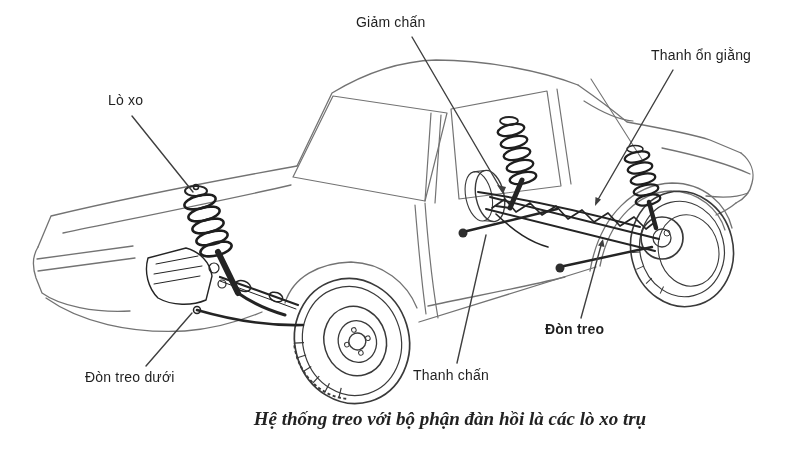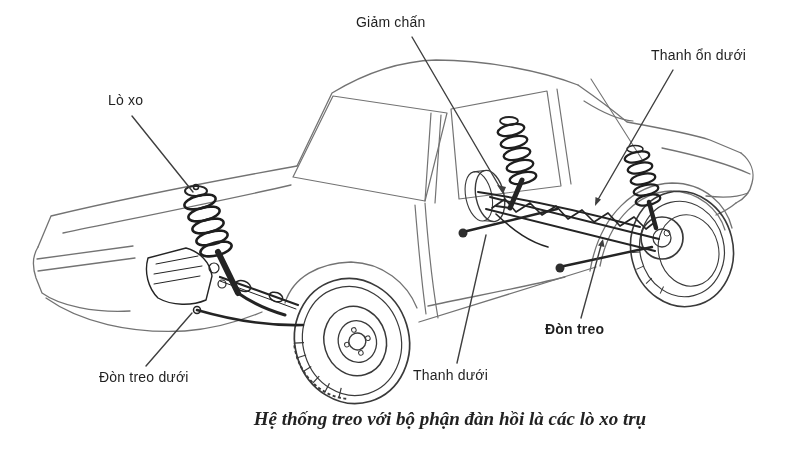--- a/index.html
+++ b/index.html
@@ -203,21 +203,21 @@
     <path d="M673,70 L596,203" fill="none"></path>
     <polygon points="595,206 601,199.5 595.5,197" stroke="none"></polygon>
     <path d="M146,366 L192,313" fill="none"></path>
     <path d="M457,363 L486,235" fill="none"></path>
     <path d="M581,318 L602,242" fill="none"></path>
     <polygon points="603,239 604.5,247 598,245.5" stroke="none"></polygon>
   </g>
 </svg>
 
   <div class="part-label" style="left:356px;top:14px;">Giảm chấn</div>
-  <div class="part-label" style="left:651px;top:47px;">Thanh ổn dưới</div>
+  <div class="part-label" style="left:651px;top:47px;">Thanh ổn giằng</div>
   <div class="part-label" style="left:108px;top:92px;">Lò xo</div>
-  <div class="part-label" style="left:99px;top:369px;">Đòn treo dưới</div>
-  <div class="part-label" style="left:413px;top:367px;">Thanh dưới</div>
+  <div class="part-label" style="left:85px;top:369px;">Đòn treo dưới</div>
+  <div class="part-label" style="left:413px;top:367px;">Thanh chấn</div>
   <div class="part-label" style="left:545px;top:321px;font-weight:bold;">Đòn treo</div>
 
   <div class="caption">Hệ thống treo với bộ phận đàn hồi là các lò xo trụ</div>
 
 </div>
 
 </body></html>

